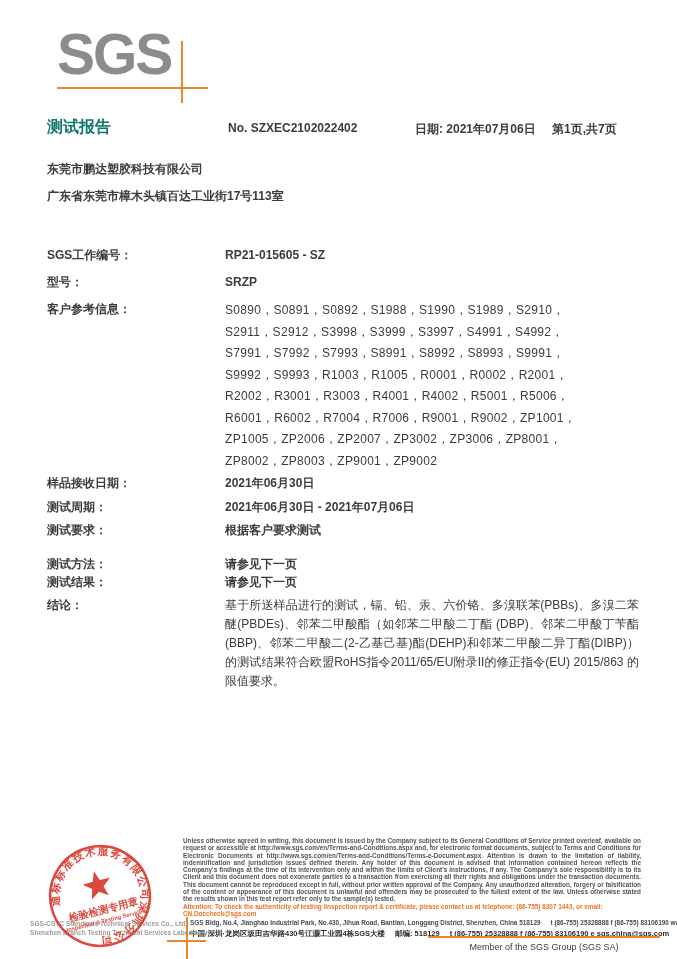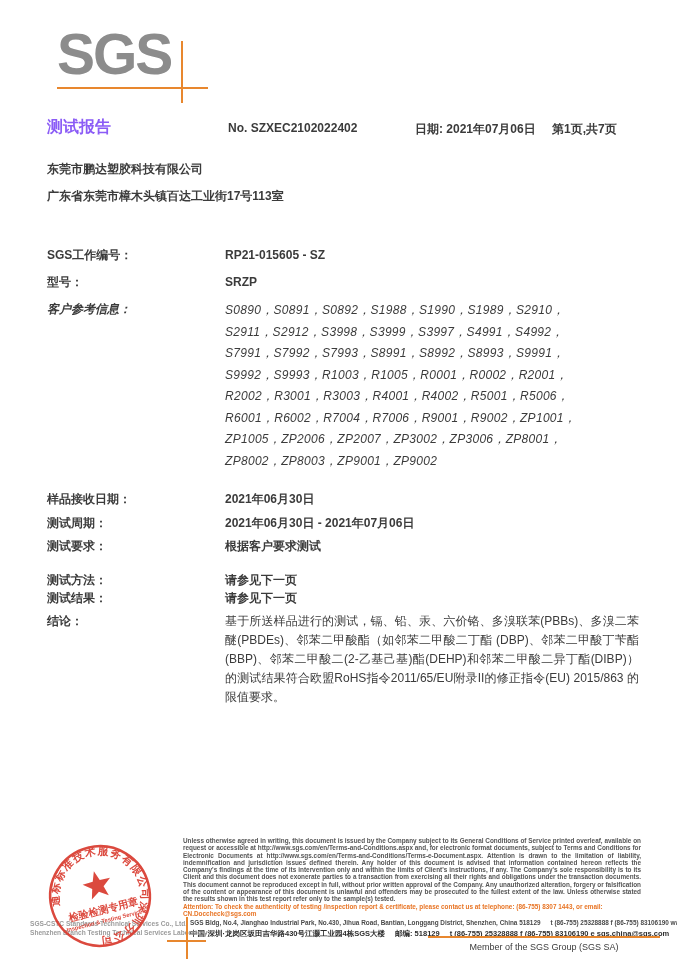--- a/index.html
+++ b/index.html
@@ -6,34 +6,34 @@
   .page{
     position:relative;width:677px;height:959px;background:#ffffff;overflow:hidden;
     font-family:"Liberation Sans","DejaVu Sans",sans-serif;color:#3b3b3b;
   }
   
   .logo-text{position:absolute;left:57px;top:24px;font-size:57px;font-weight:700;
     color:#8c8c8c;letter-spacing:-2px;line-height:60px;}
   .logo-hline{position:absolute;left:57px;top:87px;width:151px;height:2px;background:#e8872e;}
   .logo-vline{position:absolute;left:181px;top:41px;width:2px;height:62px;background:#e8872e;}
   
-  .hdr-title{position:absolute;left:47px;top:117px;font-size:16px;font-weight:700;color:#8b5cf6;}
+  .hdr-title{position:absolute;left:47px;top:117px;font-size:16px;font-weight:700;color:#0f766e;}
   .hdr-no{position:absolute;left:228px;top:121px;font-size:12px;font-weight:700;}
   .hdr-date{position:absolute;left:415px;top:121px;font-size:12px;font-weight:700;}
   .hdr-page{position:absolute;left:552px;top:121px;font-size:12px;font-weight:700;}
   .applicant{position:absolute;left:47px;top:156px;font-size:12px;font-weight:700;line-height:27px;}
   
   .main{position:absolute;left:47px;top:246px;width:592px;font-size:12px;}
   .intro{font-weight:700;line-height:18px;margin-bottom:10px;}
   .frow{display:flex;}
   .frow .lab{width:178px;flex-shrink:0;font-weight:700;line-height:18px;}
   .frow .val{font-weight:700;line-height:18px;}
   .mb9{margin-bottom:9px;}
   .ref-lines div{line-height:21.5px;font-weight:400;letter-spacing:.3px;}
-  .ref-row{margin-bottom:18px;font-style:italic;}
+  .ref-row{margin-bottom:2px;}
   .row-received{margin-bottom:6px;}
   .row-period{margin-bottom:5px;}
   .row-require{margin-bottom:16px;}
   .row-method{}
   .row-result{margin-bottom:5px;}
   .conclusion .val{font-weight:400;line-height:19px;width:414px;text-align:justify;}
   .conclusion .lab{line-height:19px;}
   
   .fineprint{position:absolute;left:183px;top:837px;width:458px;font-size:6.4px;
     line-height:7.25px;font-weight:700;color:#555;text-align:justify;}

